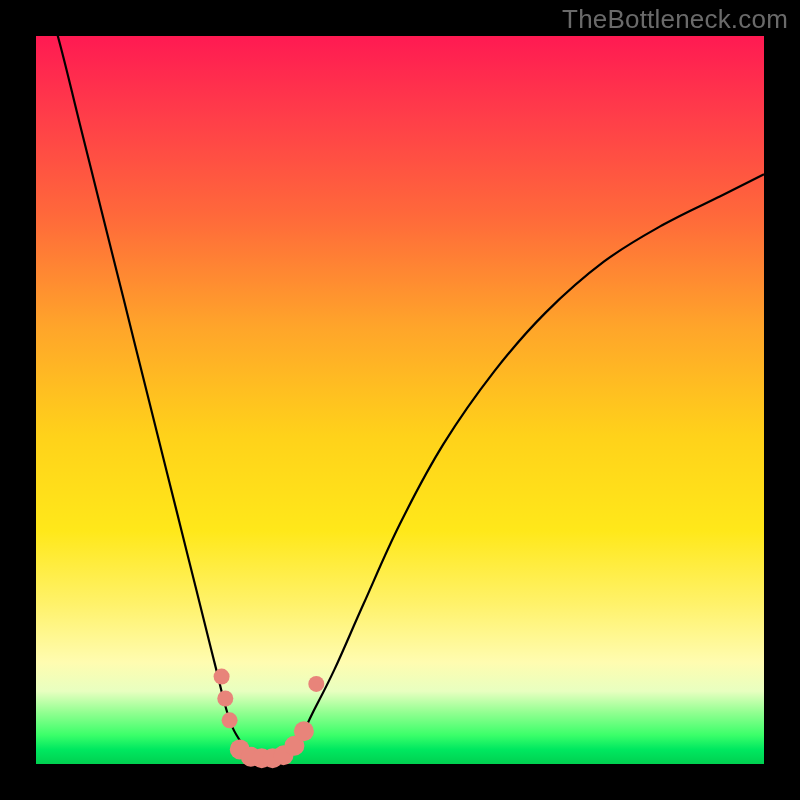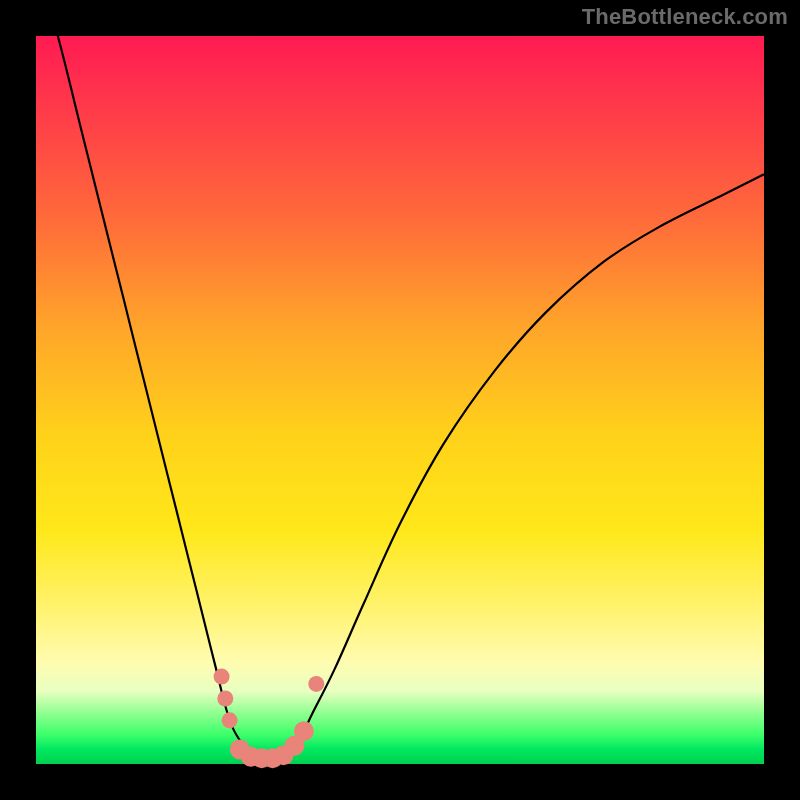--- a/index.html
+++ b/index.html
@@ -30,22 +30,22 @@
       #3cff6a 96%,
       #00e860 98%,
       #00d050 100%
     );
   }
   .watermark {
     position: absolute;
     top: 4px;
     right: 12px;
     font-family: Arial, Helvetica, sans-serif;
-    font-size: 22px;
-    font-weight: 700;
+    font-size: 26px;
+    font-weight: 400;
     color: #6a6a6a;
     letter-spacing: 0.2px;
   }
   svg.curves {
     position: absolute;
     left: 0;
     top: 0;
     width: 728px;
     height: 728px;
     overflow: visible;

